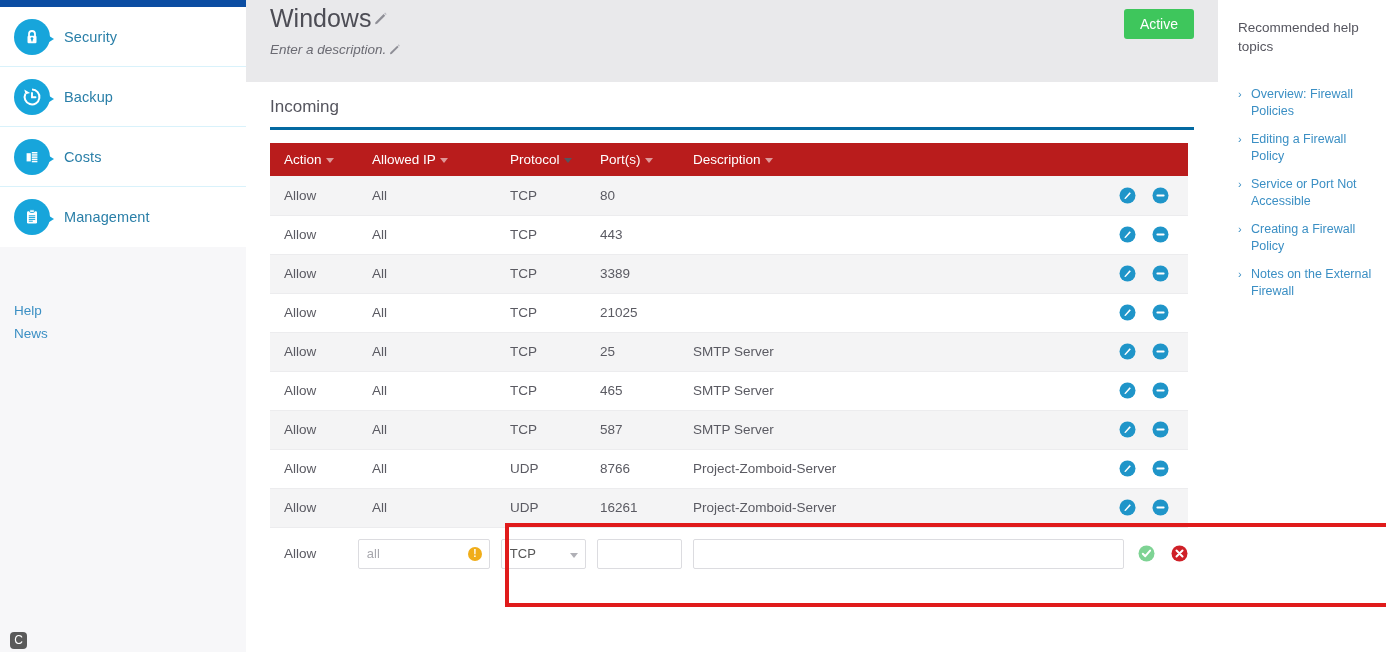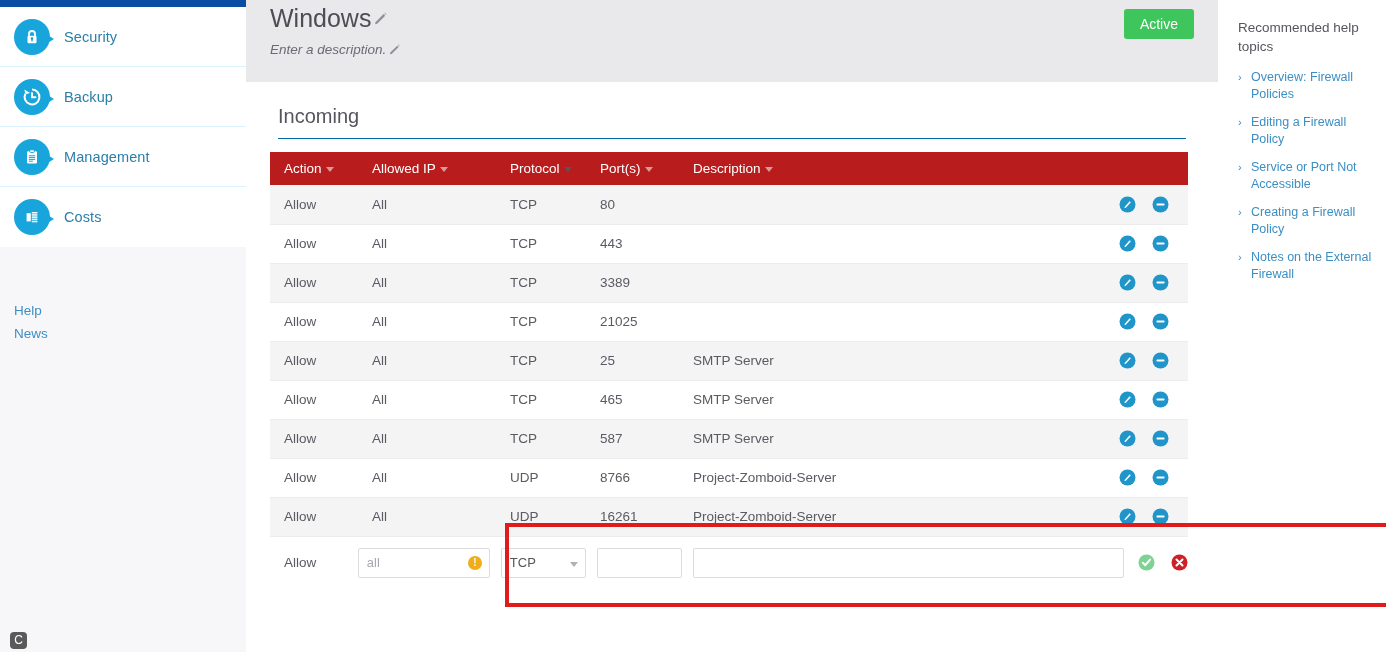--- a/index.html
+++ b/index.html
@@ -150,26 +150,26 @@
   }
   .section-title {
     font-size: 20px;
     color: #55555e;
     font-weight: normal;
     margin: 0;
     padding: 29px 0 12px 0;
     border-bottom: 1px solid #e2e2e4;
   }
   .sub-title {
-    font-size: 20px;
+    font-size: 17px;
     color: #55555e;
     font-weight: normal;
-    margin: 8px;
+    margin: 0;
     padding: 15px 0 10px 0;
-    border-bottom: 1px solid #0369a1;
+    border-bottom: 3px solid #0369a1;
   }
 
   
   table.fw {
     width: 918px;
     border-collapse: collapse;
     margin-top: 13px;
     table-layout: fixed;
   }
   table.fw thead th {
@@ -304,21 +304,21 @@
     width: 168px;
     flex: 0 0 168px;
     height: 652px;
     background: #ffffff;
     padding: 18px 12px 0 20px;
   }
   .help-title {
     font-size: 13.5px;
     color: #55555e;
     line-height: 19px;
-    margin: 0 0 13px 0;
+    margin: 0 0 30px 0;
     font-weight: normal;
   }
   .help-link {
     display: flex;
     font-size: 12.5px;
     line-height: 17px;
     color: #3b8fc4;
     margin-bottom: 11px;
     cursor: pointer;
     text-decoration: none;
@@ -361,54 +361,54 @@
           <span class="bubble">
             <svg width="22" height="22" viewBox="0 0 22 22">
               <path d="M11 3.6a7.4 7.4 0 1 1-6.6 4.1" fill="none" stroke="#ffffff" stroke-width="2"></path>
               <path d="M3.3 3.6 L4.5 8.3 L9.1 7.0 Z" fill="#ffffff"></path>
               <path d="M11 6.9v4.3h3.5" fill="none" stroke="#ffffff" stroke-width="1.9" stroke-linecap="round"></path>
             </svg>
           </span>
           <span class="tail"></span>
         </span>
         <span class="nav-label">Backup</span>
+      </div>
+
+      <div class="nav-item">
+        <span class="nav-icon">
+          <span class="bubble">
+            <svg width="20" height="20" viewBox="0 0 20 20">
+              <rect x="4.6" y="6.2" width="4.2" height="8.2" fill="#ffffff"></rect>
+              <rect x="9.8" y="5.0" width="5.6" height="1.5" fill="#ffffff"></rect>
+              <rect x="9.8" y="7.2" width="5.6" height="1.5" fill="#ffffff"></rect>
+              <rect x="9.8" y="9.4" width="5.6" height="1.5" fill="#ffffff"></rect>
+              <rect x="9.8" y="11.6" width="5.6" height="1.5" fill="#ffffff"></rect>
+              <rect x="9.8" y="13.8" width="5.6" height="1.5" fill="#ffffff"></rect>
+            </svg>
+          </span>
+          <span class="tail"></span>
+        </span>
+        <span class="nav-label">Costs</span>
       </div>
 
       <div class="nav-item">
         <span class="nav-icon">
           <span class="bubble">
             <svg width="20" height="20" viewBox="0 0 20 20">
               <rect x="5" y="4.2" width="10" height="12.2" rx="1.2" fill="#ffffff"></rect>
               <rect x="7.6" y="2.8" width="4.8" height="2.6" rx="1" fill="#ffffff" stroke="#17a5db" stroke-width="1"></rect>
               <rect x="6.8" y="8.3" width="6.4" height="1" fill="#17a5db"></rect>
               <rect x="6.8" y="10.1" width="6.4" height="1" fill="#17a5db"></rect>
               <rect x="6.8" y="11.9" width="6.4" height="1" fill="#17a5db"></rect>
               <rect x="6.8" y="13.7" width="4" height="1" fill="#17a5db"></rect>
             </svg>
           </span>
           <span class="tail"></span>
         </span>
         <span class="nav-label">Management</span>
-      </div>
-
-      <div class="nav-item">
-        <span class="nav-icon">
-          <span class="bubble">
-            <svg width="20" height="20" viewBox="0 0 20 20">
-              <rect x="4.6" y="6.2" width="4.2" height="8.2" fill="#ffffff"></rect>
-              <rect x="9.8" y="5.0" width="5.6" height="1.5" fill="#ffffff"></rect>
-              <rect x="9.8" y="7.2" width="5.6" height="1.5" fill="#ffffff"></rect>
-              <rect x="9.8" y="9.4" width="5.6" height="1.5" fill="#ffffff"></rect>
-              <rect x="9.8" y="11.6" width="5.6" height="1.5" fill="#ffffff"></rect>
-              <rect x="9.8" y="13.8" width="5.6" height="1.5" fill="#ffffff"></rect>
-            </svg>
-          </span>
-          <span class="tail"></span>
-        </span>
-        <span class="nav-label">Costs</span>
       </div>
 
     </nav>
 
     <div class="side-links">
       <a class="side-link">Help</a>
       <a class="side-link">News</a>
     </div>
 
     <div class="cookie-badge">C</div>

